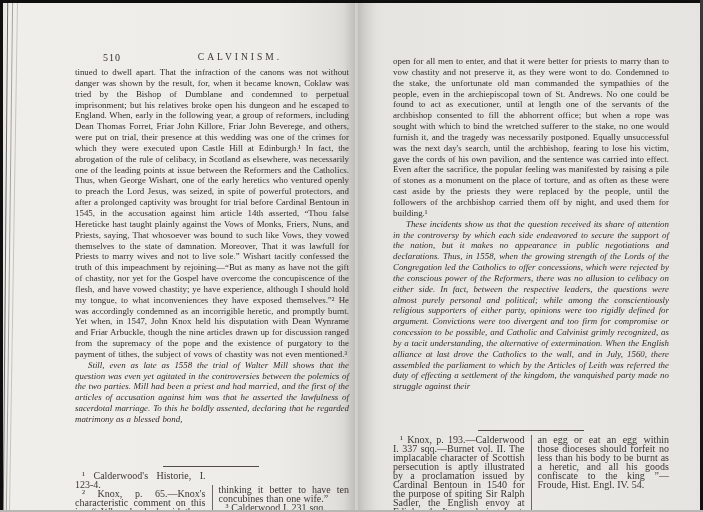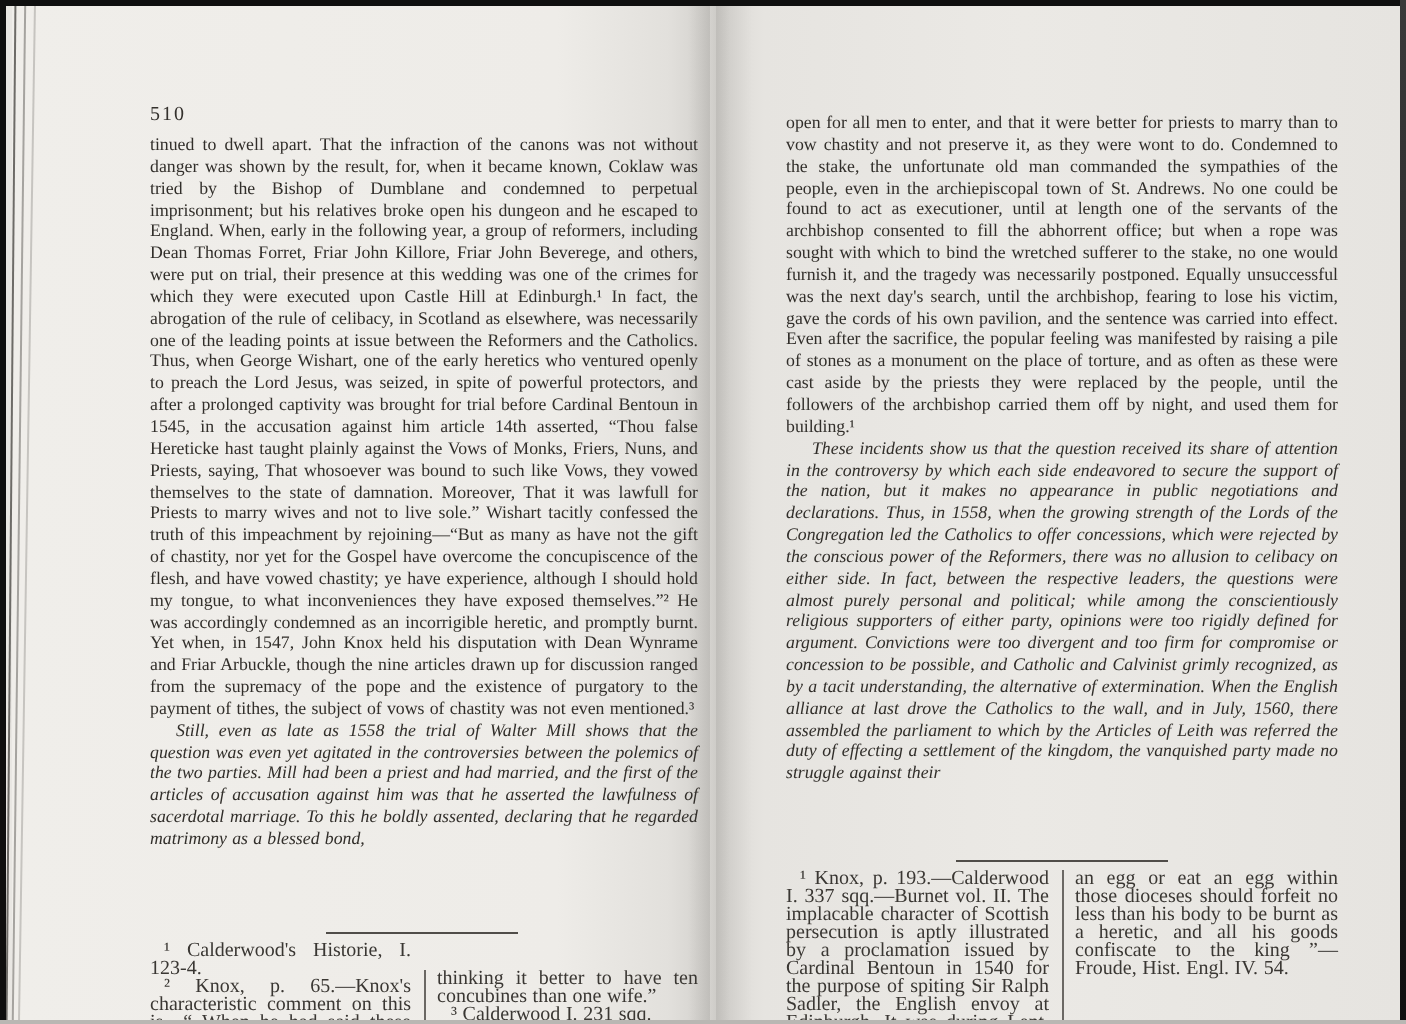--- a/index.html
+++ b/index.html
@@ -30,21 +30,21 @@
     left:358px; top:2px; width:342px; height:508px;
     background:linear-gradient(to right,#d9d7d3 0%,#e6e4e0 7%,#ebe9e5 45%,#e6e4e0 100%);
   }
   .gutter {
     position:absolute; left:344px; top:0; width:32px; height:512px;
     background:linear-gradient(to right, rgba(80,78,74,0) 0%, rgba(80,78,74,0.18) 45%, rgba(80,78,74,0.08) 65%, rgba(80,78,74,0) 100%);
     pointer-events:none;
   }
 
   
-  .header { position:absolute; height:12px; }
+  .header { position:absolute; height:12px;margin-left:28px; }
   .left-page  .header { left:69px; top:49px;  width:274px; }
   .right-page .header { left:35px; top:55px;  width:276px; }
   .runhead {
     display:block; text-align:center; font-size:9.5px; letter-spacing:3px;
     color:#3a3733; white-space:nowrap;
   }
   .right-page .runhead { letter-spacing:2px; }
   .pagenum {
     position:absolute; top:0; font-size:10px; letter-spacing:1px; color:#34312d;
   }
@@ -77,20 +77,21 @@
   .fn-col p.indent { text-indent:7px; }
 </style>
 </head>
 <body>
 
 <div class="screenshot">
 
   <div class="page left-page">
     <div class="header">
       <span class="pagenum">510</span>
+      <span class="runhead">CALVINISM.</span>
     </div>
     <div class="body">
         <p>tinued to dwell apart.  That the infraction of the canons was not without danger was shown by the result, for, when it became known, Coklaw was tried by the Bishop of Dumblane and condemned to perpetual imprisonment; but his relatives broke open his dungeon and he escaped to England.  When, early in the following year, a group of reformers, including Dean Thomas Forret, Friar John Killore, Friar John Beverege, and others, were put on trial, their presence at this wedding was one of the crimes for which they were executed upon Castle Hill at Edinburgh.¹  In fact, the abrogation of the rule of celibacy, in Scotland as elsewhere, was necessarily one of the leading points at issue between the Reformers and the Catholics. Thus, when George Wishart, one of the early heretics who ventured openly to preach the Lord Jesus, was seized, in spite of powerful protectors, and after a prolonged captivity was brought for trial before Cardinal Bentoun in 1545, in the accusation against him article 14th asserted, “Thou false Hereticke hast taught plainly against the Vows of Monks, Friers, Nuns, and Priests, saying, That whosoever was bound to such like Vows, they vowed themselves to the state of damnation.  Moreover, That it was lawfull for Priests to marry wives and not to live sole.”  Wishart tacitly confessed the truth of this impeachment by rejoining—“But as many as have not the gift of chastity, nor yet for the Gospel have overcome the concupiscence of the flesh, and have vowed chastity; ye have experience, although I should hold my tongue, to what inconveniences they have exposed themselves.”²  He was accordingly condemned as an incorrigible heretic, and promptly burnt.  Yet when, in 1547, John Knox held his disputation with Dean Wynrame and Friar Arbuckle, though the nine articles drawn up for discussion ranged from the supremacy of the pope and the existence of purgatory to the payment of tithes, the subject of vows of chastity was not even mentioned.³</p>
         <p class="indent">Still, even as late as 1558 the trial of Walter Mill shows that the question was even yet agitated in the controversies between the polemics of the two parties.  Mill had been a priest and had married, and the first of the articles of accusation against him was that he asserted the lawfulness of sacerdotal marriage.  To this he boldly assented, declaring that he regarded matrimony as a blessed bond,</p>
       </div>
     <div class="fn-rule"></div>
     <div class="fn-cols">
       <div class="fn-col">
           <p class="indent">¹ Calderwood's Historie, I. 123-4.</p>
           <p class="indent">² Knox, p. 65.—Knox's characteristic comment on this is—“ When he had said these words, they were all dumb,</p>

